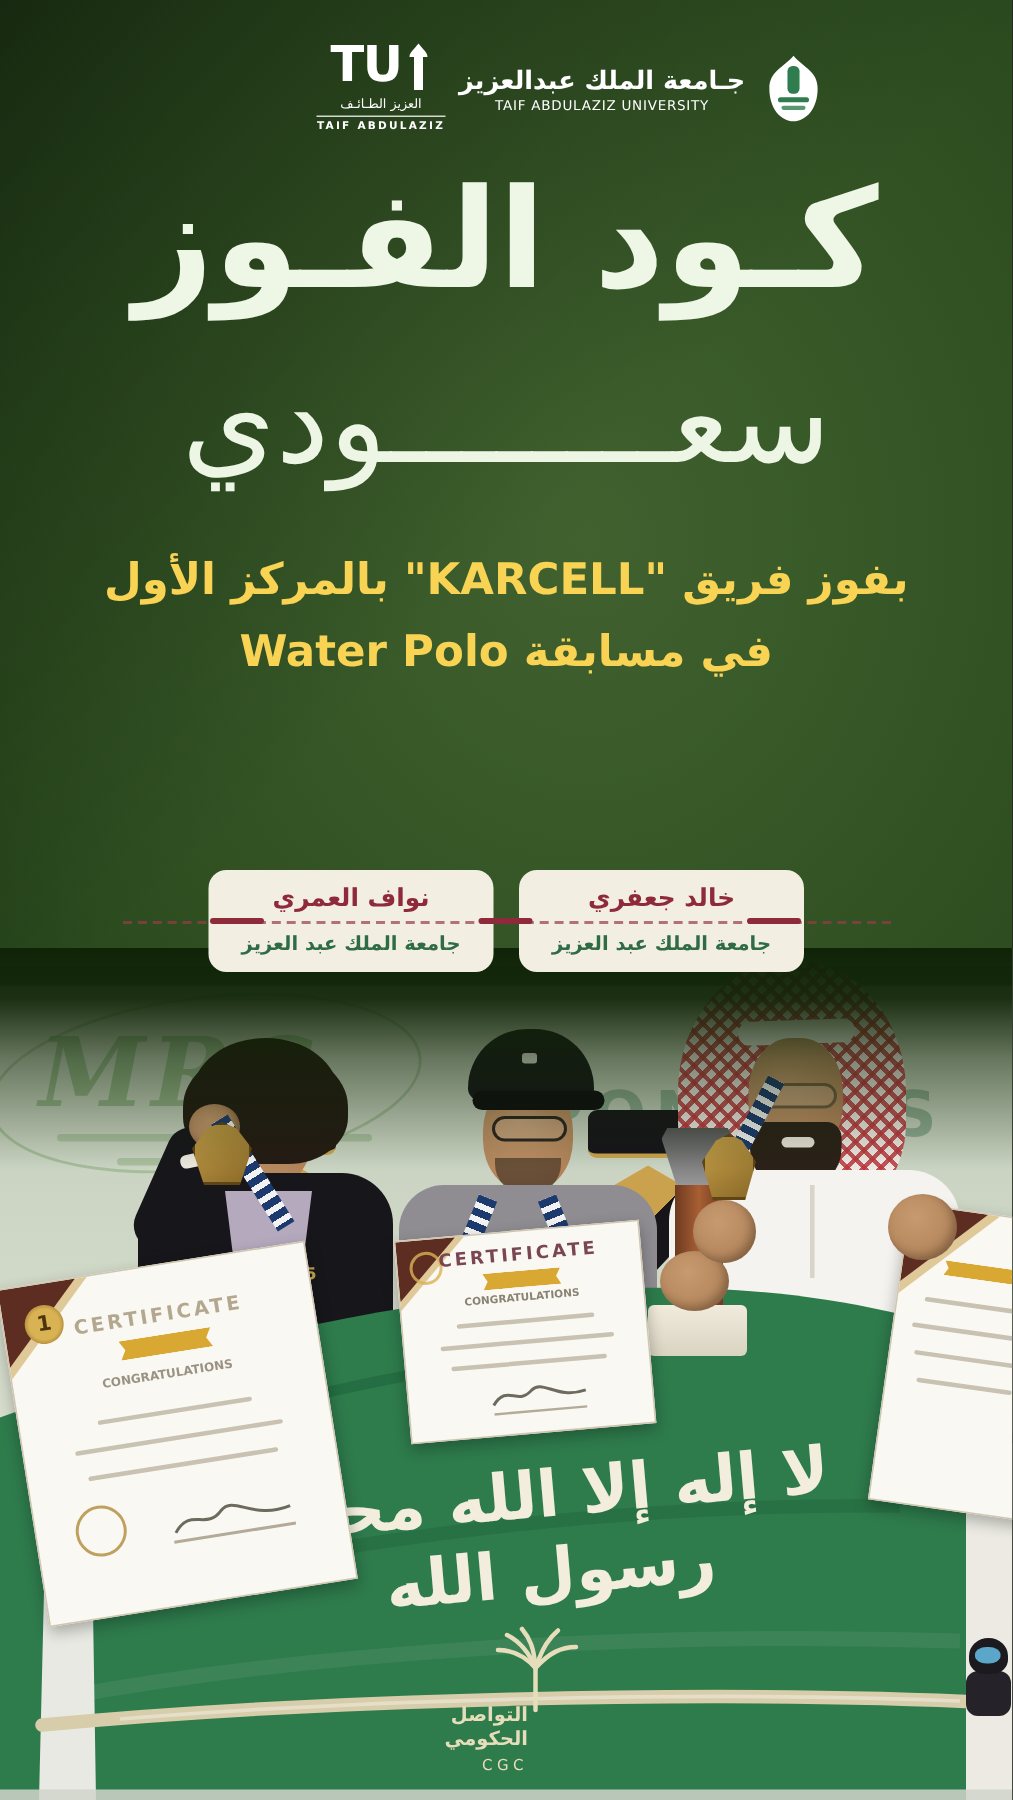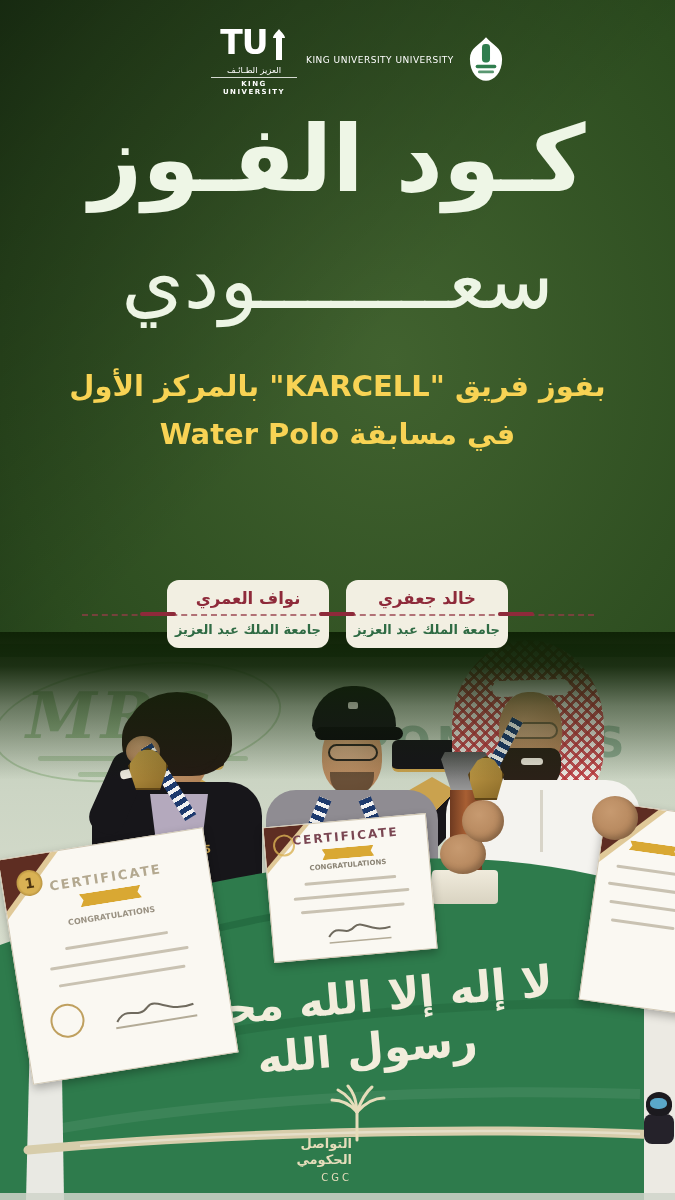--- a/index.html
+++ b/index.html
@@ -27,21 +27,21 @@
   #title-line2{left:0;top:226px;width:675px;text-align:center;direction:rtl;
     font-size:80px;font-weight:normal;color:#edf5e5;line-height:110px;z-index:10;}
   #subtitle{left:40px;top:362px;width:595px;text-align:center;direction:rtl;
     font-size:29px;font-weight:bold;color:#f8d354;line-height:48px;z-index:10;}
   #description{left:40px;top:482px;width:595px;text-align:center;direction:rtl;
     font-size:26px;font-weight:500;color:#eef2ea;line-height:40px;z-index:10;}
 
   
   #badges-row{left:0;top:580px;width:675px;height:68px;display:flex;direction:rtl;
     justify-content:center;gap:17px;z-index:30;}
-  .badge{width:162px;height:68px;background:#f2efe2;border-radius:12px;
+  .badge{width:190px;height:68px;background:#f2efe2;border-radius:12px;
     display:flex;flex-direction:column;align-items:center;padding-top:8px;}
   .badge-name{font-size:16.5px;font-weight:bold;color:#8e2a3a;line-height:22px;}
   .badge-uni{font-size:13px;font-weight:bold;color:#2f6b44;margin-top:12px;line-height:16px;}
   #badges-dash{left:82px;top:614px;width:512px;border-top:2px dashed rgba(150,60,72,.7);z-index:31;}
   .name-bar{top:612px;width:36px;height:4px;background:#8e2a3a;border-radius:2px;z-index:32;}
 
   
   #photo{left:0;top:632px;width:675px;height:568px;overflow:hidden;z-index:5;
     background:linear-gradient(180deg,#b7c5b0 0%,#ccd5c4 28%,#d7ddcd 55%,#cfd5c5 100%);}
   #photo .z1{z-index:1;} #photo .z2{z-index:2;} #photo .z4{z-index:4;}
@@ -166,26 +166,27 @@
 <div id="poster">
 
   <div class="abs" id="tu-logo">
     <div id="tu-row">
       <span id="tu-acronym">TU</span>
       <svg width="18" height="34" viewBox="0 0 18 34">
         <path d="M9 1 C12 5 15 7 15 10 L12 10 L12 32 L6 32 L6 10 L3 10 C3 7 6 5 9 1 Z" fill="#ffffff"></path>
       </svg>
     </div>
     <div id="tu-arabic">العزيز الطـائـف</div>
-    <div id="tu-english">KING UNIVERSITY</div>
+    <div id="tu-english">TAIF ABDULAZIZ</div>
   </div>
 
   <div class="abs" id="kau-logo">
     <div id="kau-text">
-      <div id="kau-english">KING UNIVERSITY UNIVERSITY</div>
+      <div id="kau-arabic">جـامعة الملك عبدالعزيز</div>
+      <div id="kau-english">TAIF ABDULAZIZ UNIVERSITY</div>
     </div>
     <svg width="46" height="46" viewBox="0 0 40 40">
       <path d="M20 1 C26 8 34 10 34 20 C34 32 27 39 20 39 C13 39 6 32 6 20 C6 10 14 8 20 1 Z" fill="#ffffff"></path>
       <rect x="16.5" y="7" width="7" height="16" rx="3" fill="#2f7d4e"></rect>
       <rect x="11" y="25" width="18" height="3" rx="1.5" fill="#2f7d4e"></rect>
       <rect x="13" y="30" width="14" height="2.4" rx="1.2" fill="#2f7d4e" opacity=".8"></rect>
     </svg>
   </div>
 
   <div class="abs" id="title-line2">سعــــــــودي</div>

